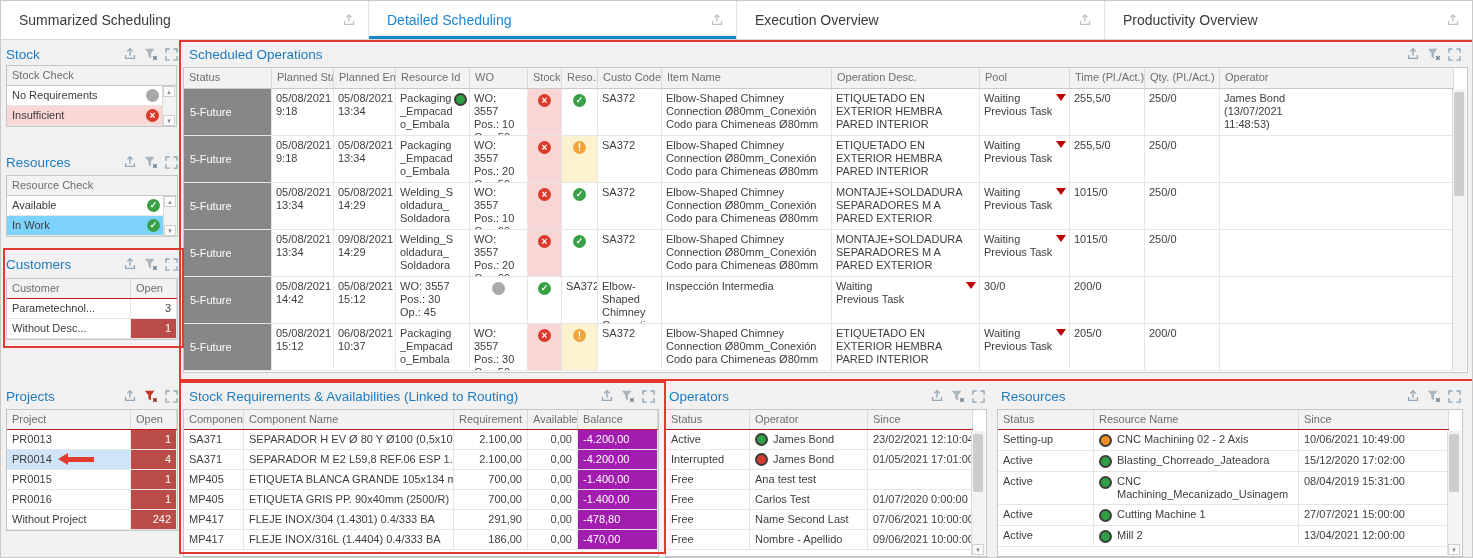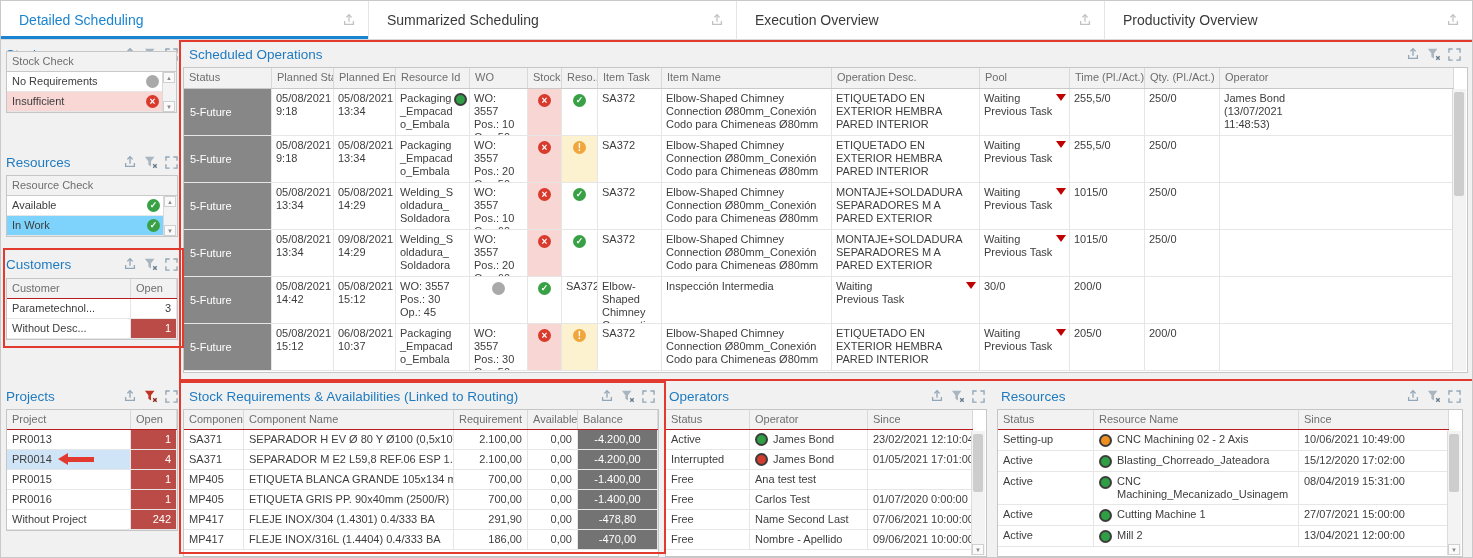--- a/index.html
+++ b/index.html
@@ -33,21 +33,21 @@
   .td{padding:3px 5px;border-right:1px solid #e6e6e6;white-space:nowrap;overflow:hidden;box-sizing:border-box;line-height:13px}
   .ghead{background:#f2f2f2;border-bottom:1px solid #b91c1c;height:20px;box-sizing:border-box}
   .drow{border-bottom:1px solid #e6e6e6;min-height:20px;box-sizing:border-box;background:#fff}
   .drow[data-sel="true"]{background:#cfe4f6}
   .grid2{display:grid;grid-template-columns:1fr 46px}
   .grid5{display:grid;grid-template-columns:60px 210px 74px 50px 1fr}
   .grid3o{display:grid;grid-template-columns:84px 118px 1fr}
   .grid3r{display:grid;grid-template-columns:96px 205px 1fr}
   .num{text-align:right}
   .num[data-flag="red"]{background:#bb4b47;color:#fff}
-  .balance{background:#737373;color:#fff;text-align:center}
+  .balance{background:#a21caf;color:#fff;text-align:left}
   .wrapcell{white-space:normal;line-height:13px}
   .namecell{display:flex;align-items:flex-start}
 
   
   .th-single{display:block;background:#f2f2f2;border-bottom:1px solid #c9c9c9;height:20px;box-sizing:border-box;
              padding:3px 5px;color:#6e6e6e}
   .chkrow{position:relative;height:20px;border-bottom:1px solid #e6e6e6;padding:3px 32px 3px 5px;box-sizing:border-box}
   .chkrow[data-bg="pink"]{background:#f8d7d5}
   .chkrow[data-bg="green"]{background:#7dd3fc}
   .chkrow .dot{position:absolute;right:17px;top:3px}
@@ -100,32 +100,32 @@
   .ah{width:0;height:0;border-top:6px solid transparent;border-bottom:6px solid transparent;border-right:10px solid #e23a2e}
   .at{width:26px;height:5px;background:#e23a2e}
 </style>
 </head>
 <body>
 
 <div id="app">
 
   <div class="tabbar">
 
-  <div class="tab" data-sel="true">
+  <div class="tab" data-sel="false">
+      <span class="tab-label">Summarized Scheduling</span>
+      <span class="pic">
+          <svg width="14" height="14" viewBox="0 0 16 16">
+            <path class="st" d="M8 2v8"></path>
+            <path class="st" d="M5 5l3-3 3 3"></path>
+            <path class="st" d="M3 9v4h10V9"></path>
+          </svg>
+        </span>
+    </div>
+      <div class="tab" data-sel="true">
       <span class="tab-label">Detailed Scheduling</span>
-      <span class="pic">
-          <svg width="14" height="14" viewBox="0 0 16 16">
-            <path class="st" d="M8 2v8"></path>
-            <path class="st" d="M5 5l3-3 3 3"></path>
-            <path class="st" d="M3 9v4h10V9"></path>
-          </svg>
-        </span>
-    </div>
-      <div class="tab" data-sel="false">
-      <span class="tab-label">Summarized Scheduling</span>
       <span class="pic">
           <svg width="14" height="14" viewBox="0 0 16 16">
             <path class="st" d="M8 2v8"></path>
             <path class="st" d="M5 5l3-3 3 3"></path>
             <path class="st" d="M3 9v4h10V9"></path>
           </svg>
         </span>
     </div>
       <div class="tab" data-sel="false">
       <span class="tab-label">Execution Overview</span>
@@ -165,21 +165,21 @@
             <path class="fx" d="M10.5 10.5l4 4m0-4l-4 4"></path>
           </svg>
         </span>
       <span class="pic">
           <svg width="13" height="13" viewBox="0 0 14 14">
             <path class="st" d="M5 1H1v4M9 1h4v4M13 9v4H9M5 13H1V9"></path>
           </svg>
         </span>
     </span>
   </div>
-  <div class="tbl" style="left:5px;top:50px;width:171px;height:62px">
+  <div class="tbl" style="left:5px;top:64px;width:171px;height:62px">
     <div class="th-single">Stock Check</div>
     <div>
 
     <div class="chkrow" data-bg="white">
         <span>No Requirements</span>
         <span class="dot" data-icon="none"></span>
       </div>
         <div class="chkrow" data-bg="pink">
         <span>Insufficient</span>
         <span class="dot" data-icon="error"></span>
@@ -352,21 +352,21 @@
   </div>
   <div class="tbl" style="left:182px;top:66px;width:1285px;height:306px">
     <div class="sgrid shead2">
       <span class="th">Status</span>
       <span class="th">Planned Start</span>
       <span class="th">Planned End</span>
       <span class="th">Resource Id</span>
       <span class="th">WO</span>
       <span class="th">Stock</span>
       <span class="th">Reso...</span>
-      <span class="th">Item Task</span>
+      <span class="th">Custo Code</span>
       <span class="th">Item Name</span>
       <span class="th">Operation Desc.</span>
       <span class="th">Pool</span>
       <span class="th">Time (Pl./Act.)</span>
       <span class="th">Qty. (Pl./Act.)</span>
       <span class="th">Operator</span>
     </div>
     <div>
 
     <div class="sgrid srow">

